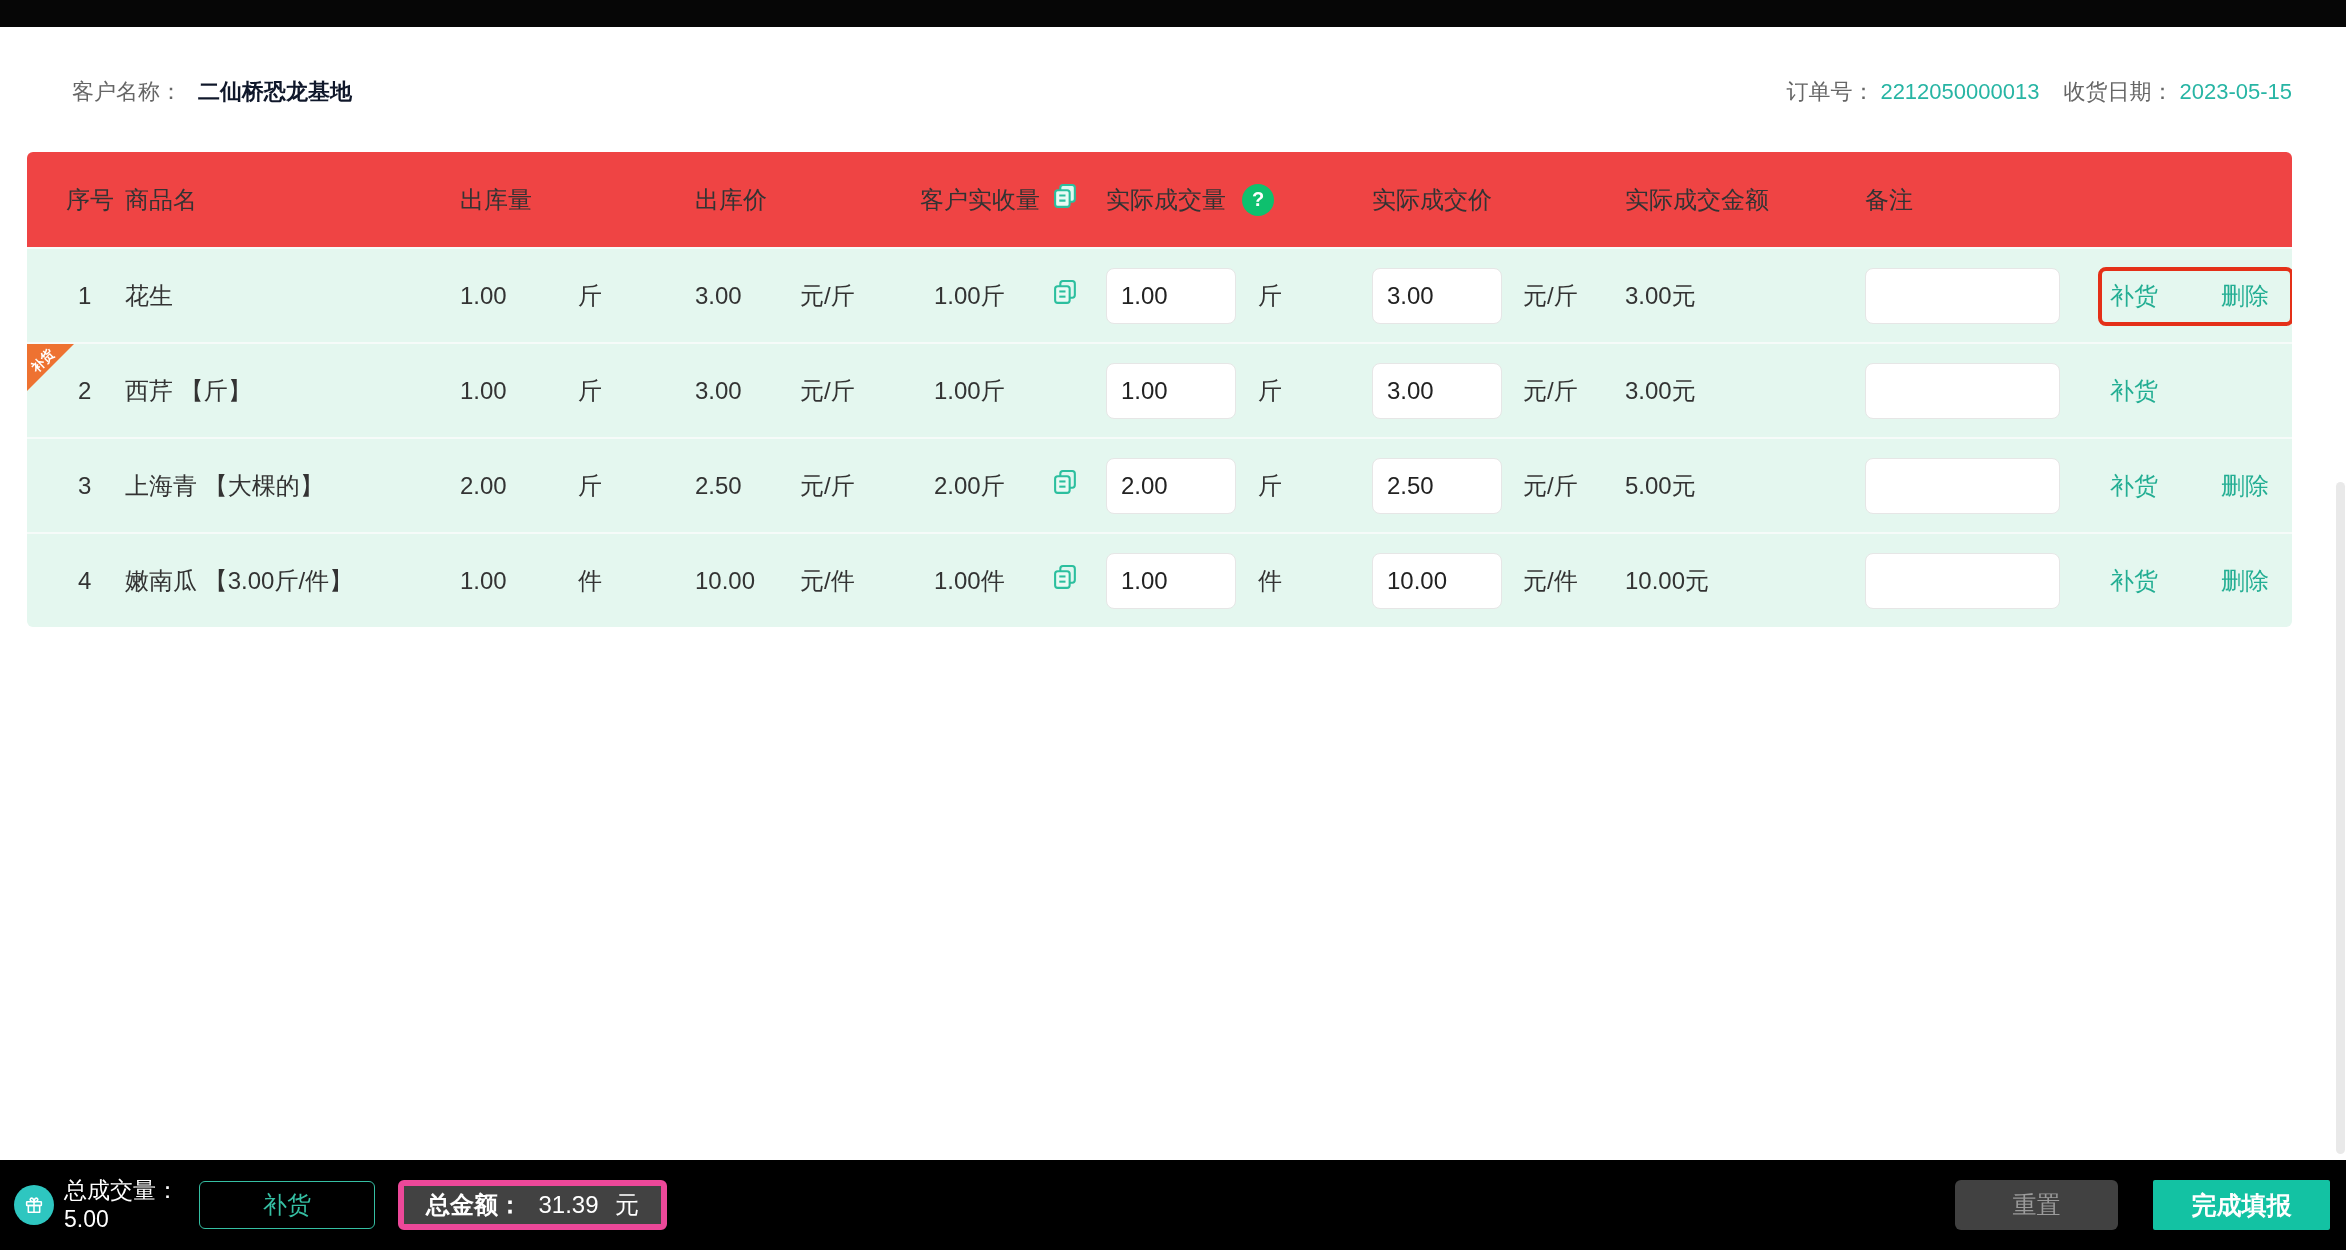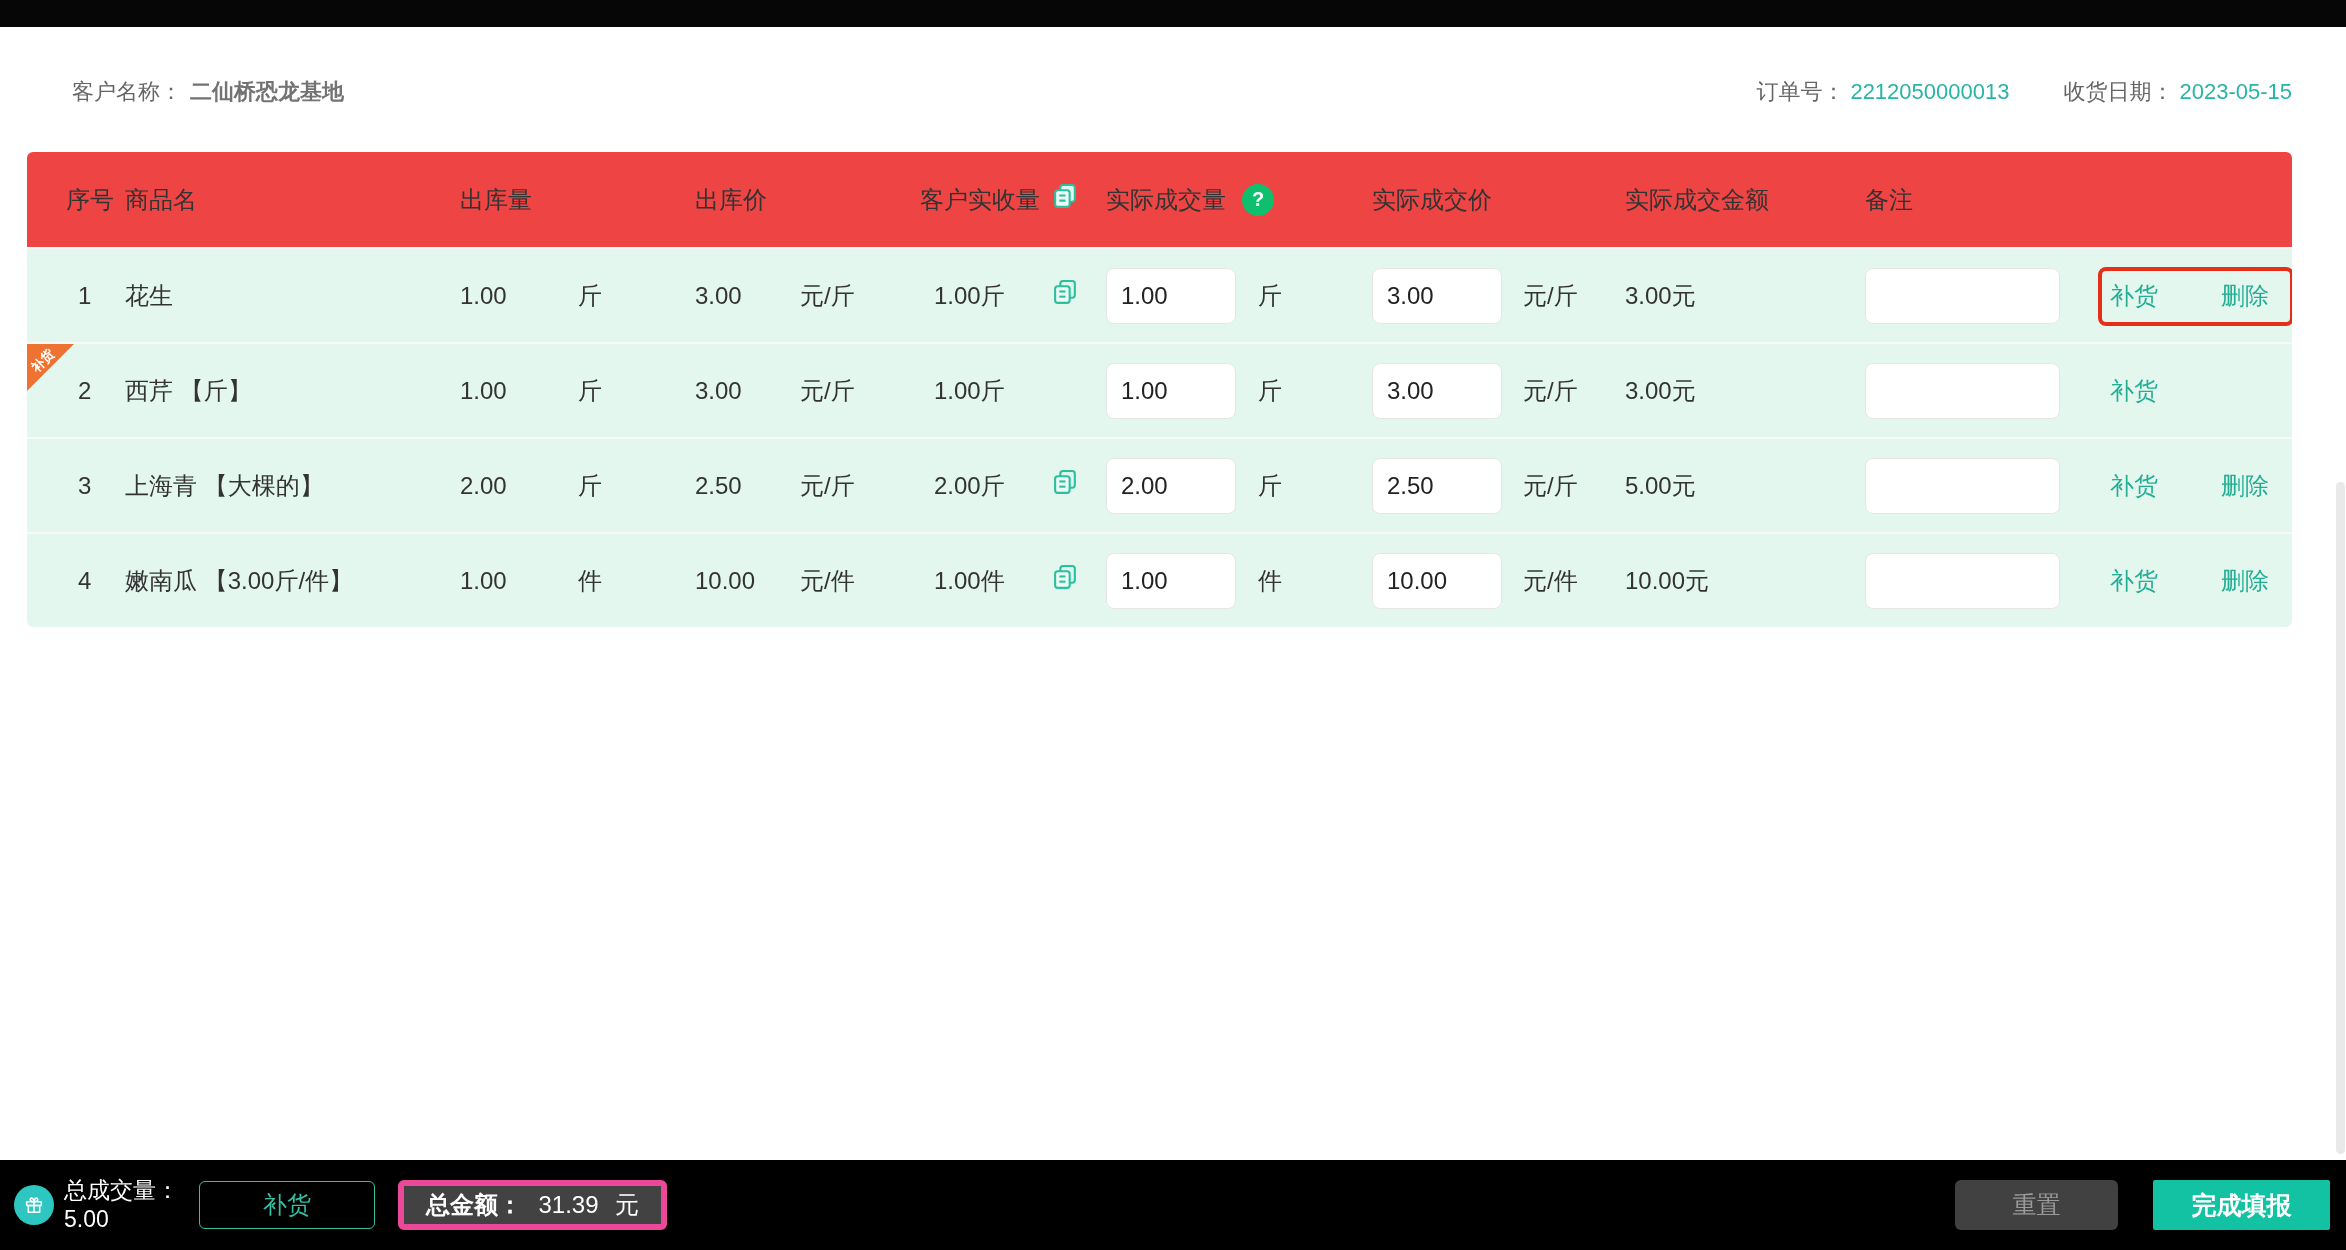--- a/index.html
+++ b/index.html
@@ -13,22 +13,22 @@
   
   .topbar { height: 27px; background: #060606; width: 100%; }
 
   
   .page-header {
     display: flex; align-items: flex-end; justify-content: space-between;
     padding: 0 54px 0 72px; margin-top: 50px; font-size: 22px;
   }
   .ph-left { display: flex; align-items: center; }
   .ph-label { color: #666; }
-  .ph-name { color: #737373; font-weight: 700; margin-left: 8px; }
-  .ph-right { display: flex; align-items: center; gap: 54px; }
+  .ph-name { color: #0f172a; font-weight: 700; margin-left: 16px; }
+  .ph-right { display: flex; align-items: center; gap: 24px; }
   .ph-item { display: flex; align-items: center; }
   .ph-value { color: #27b5a4; margin-left: 6px; }
 
   
   .table-wrap {
     margin: 45px 54px 0 27px;
     border-radius: 6px;
     overflow: hidden;
     position: relative;
   }

